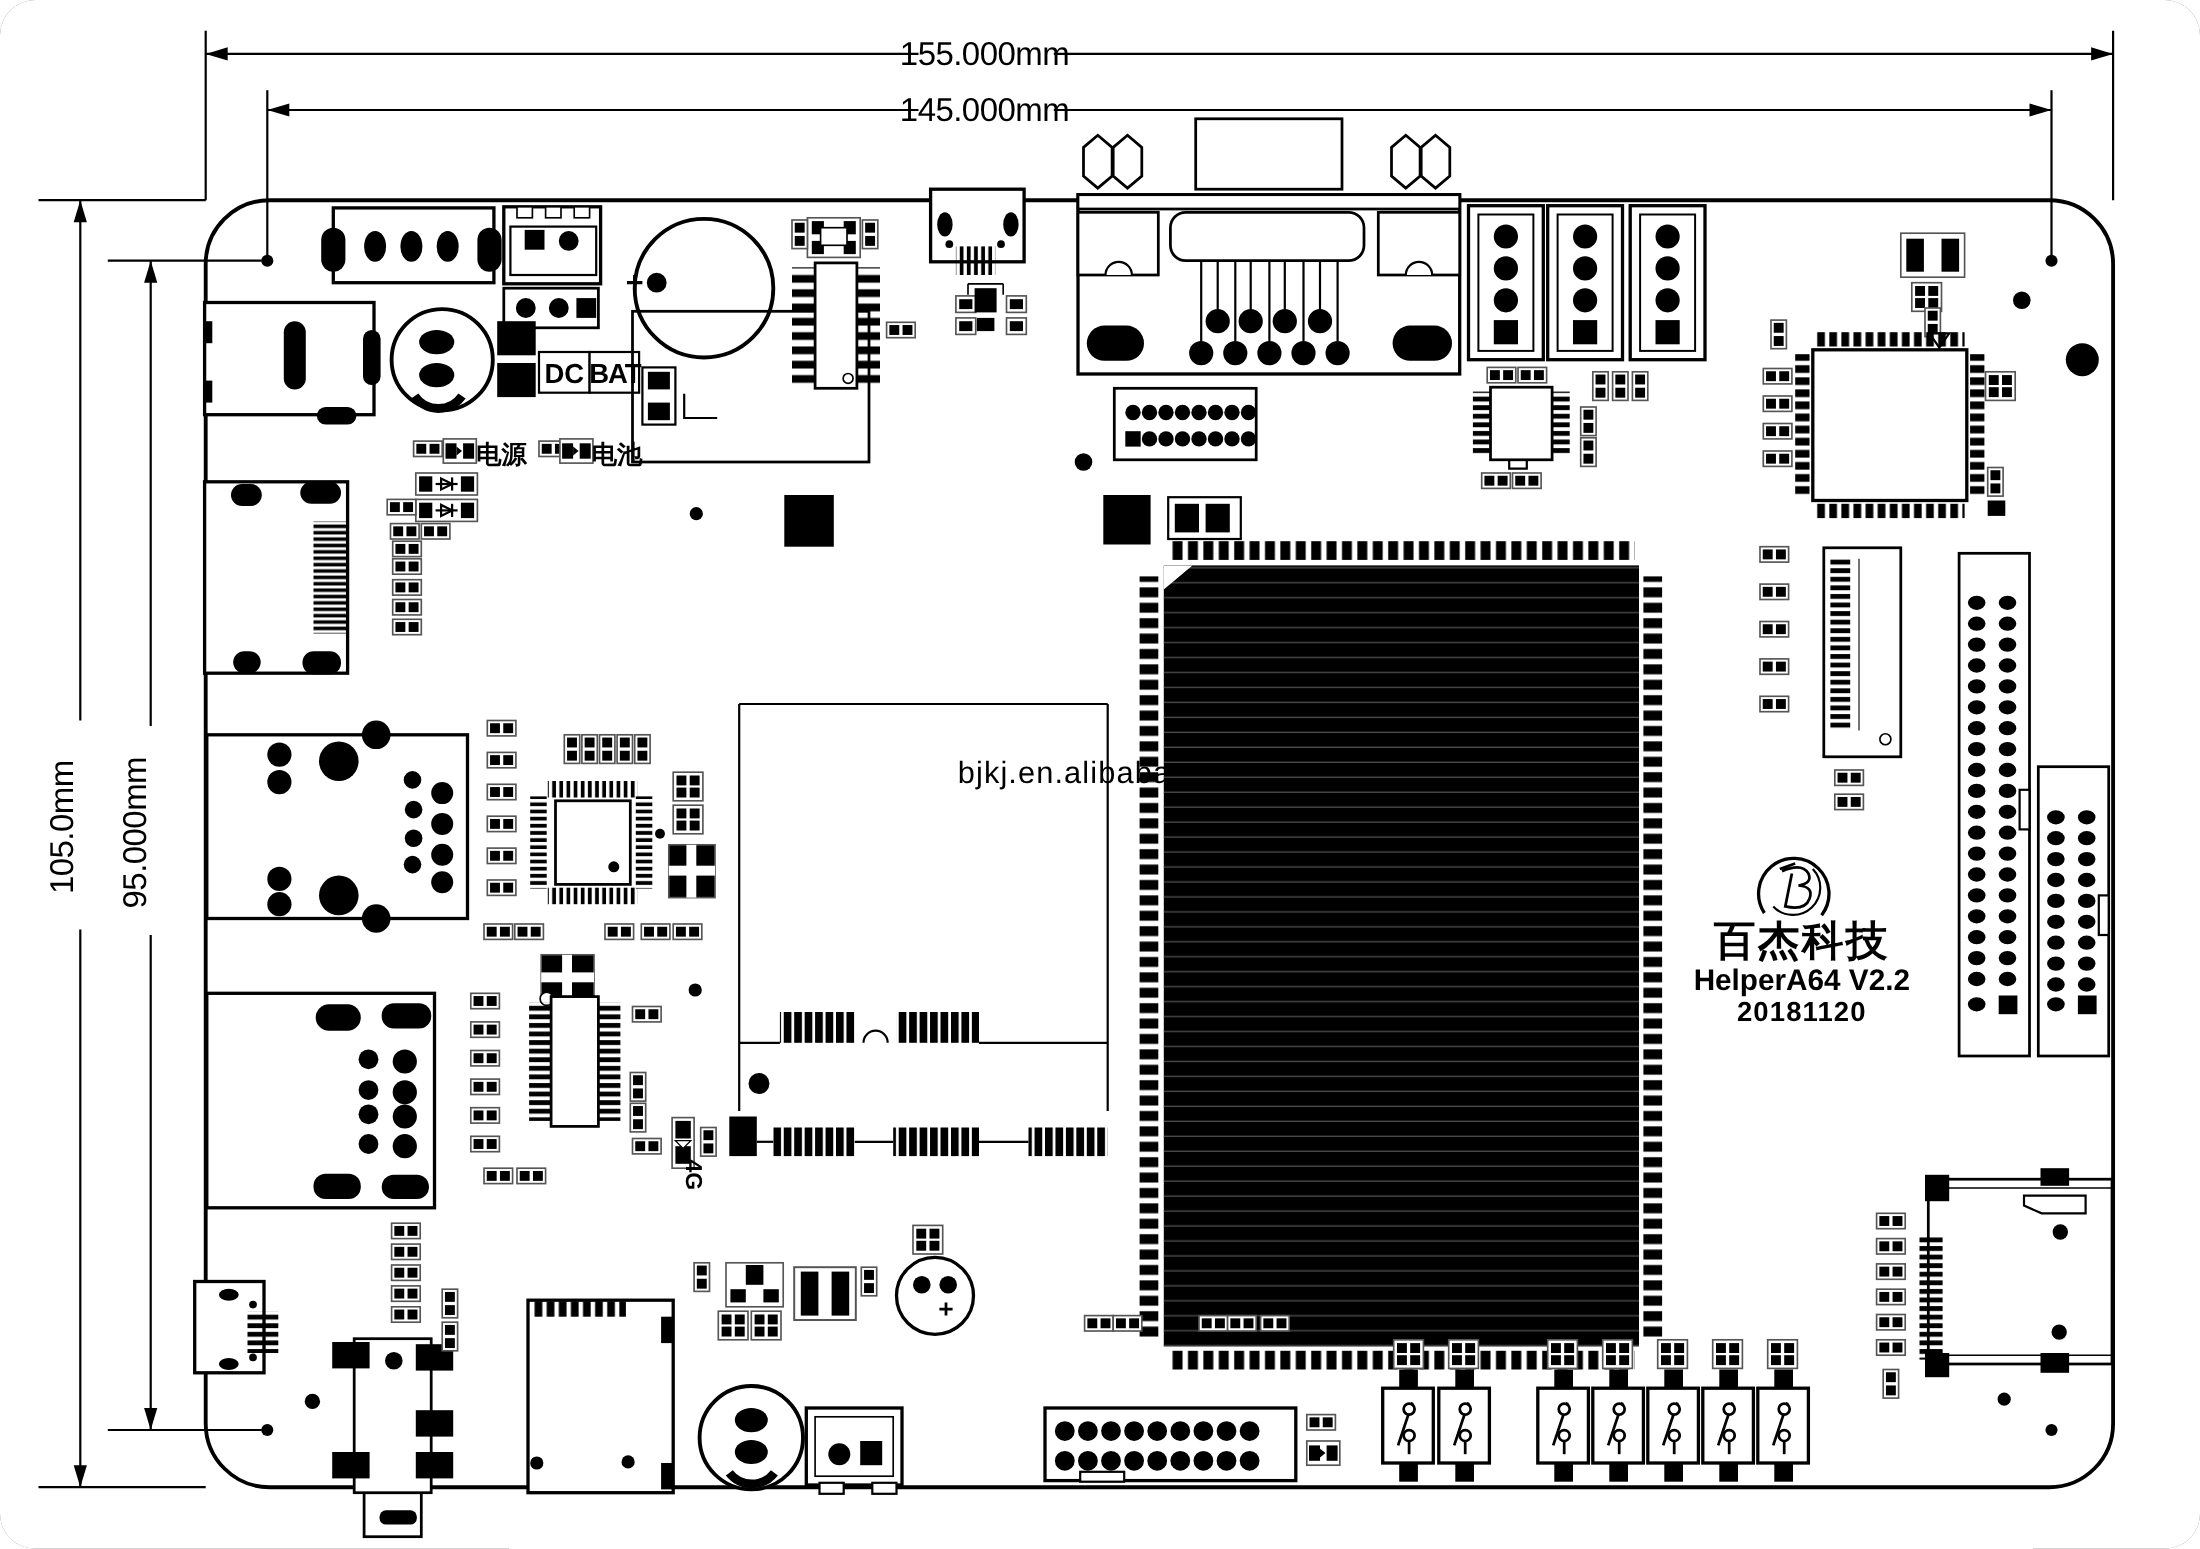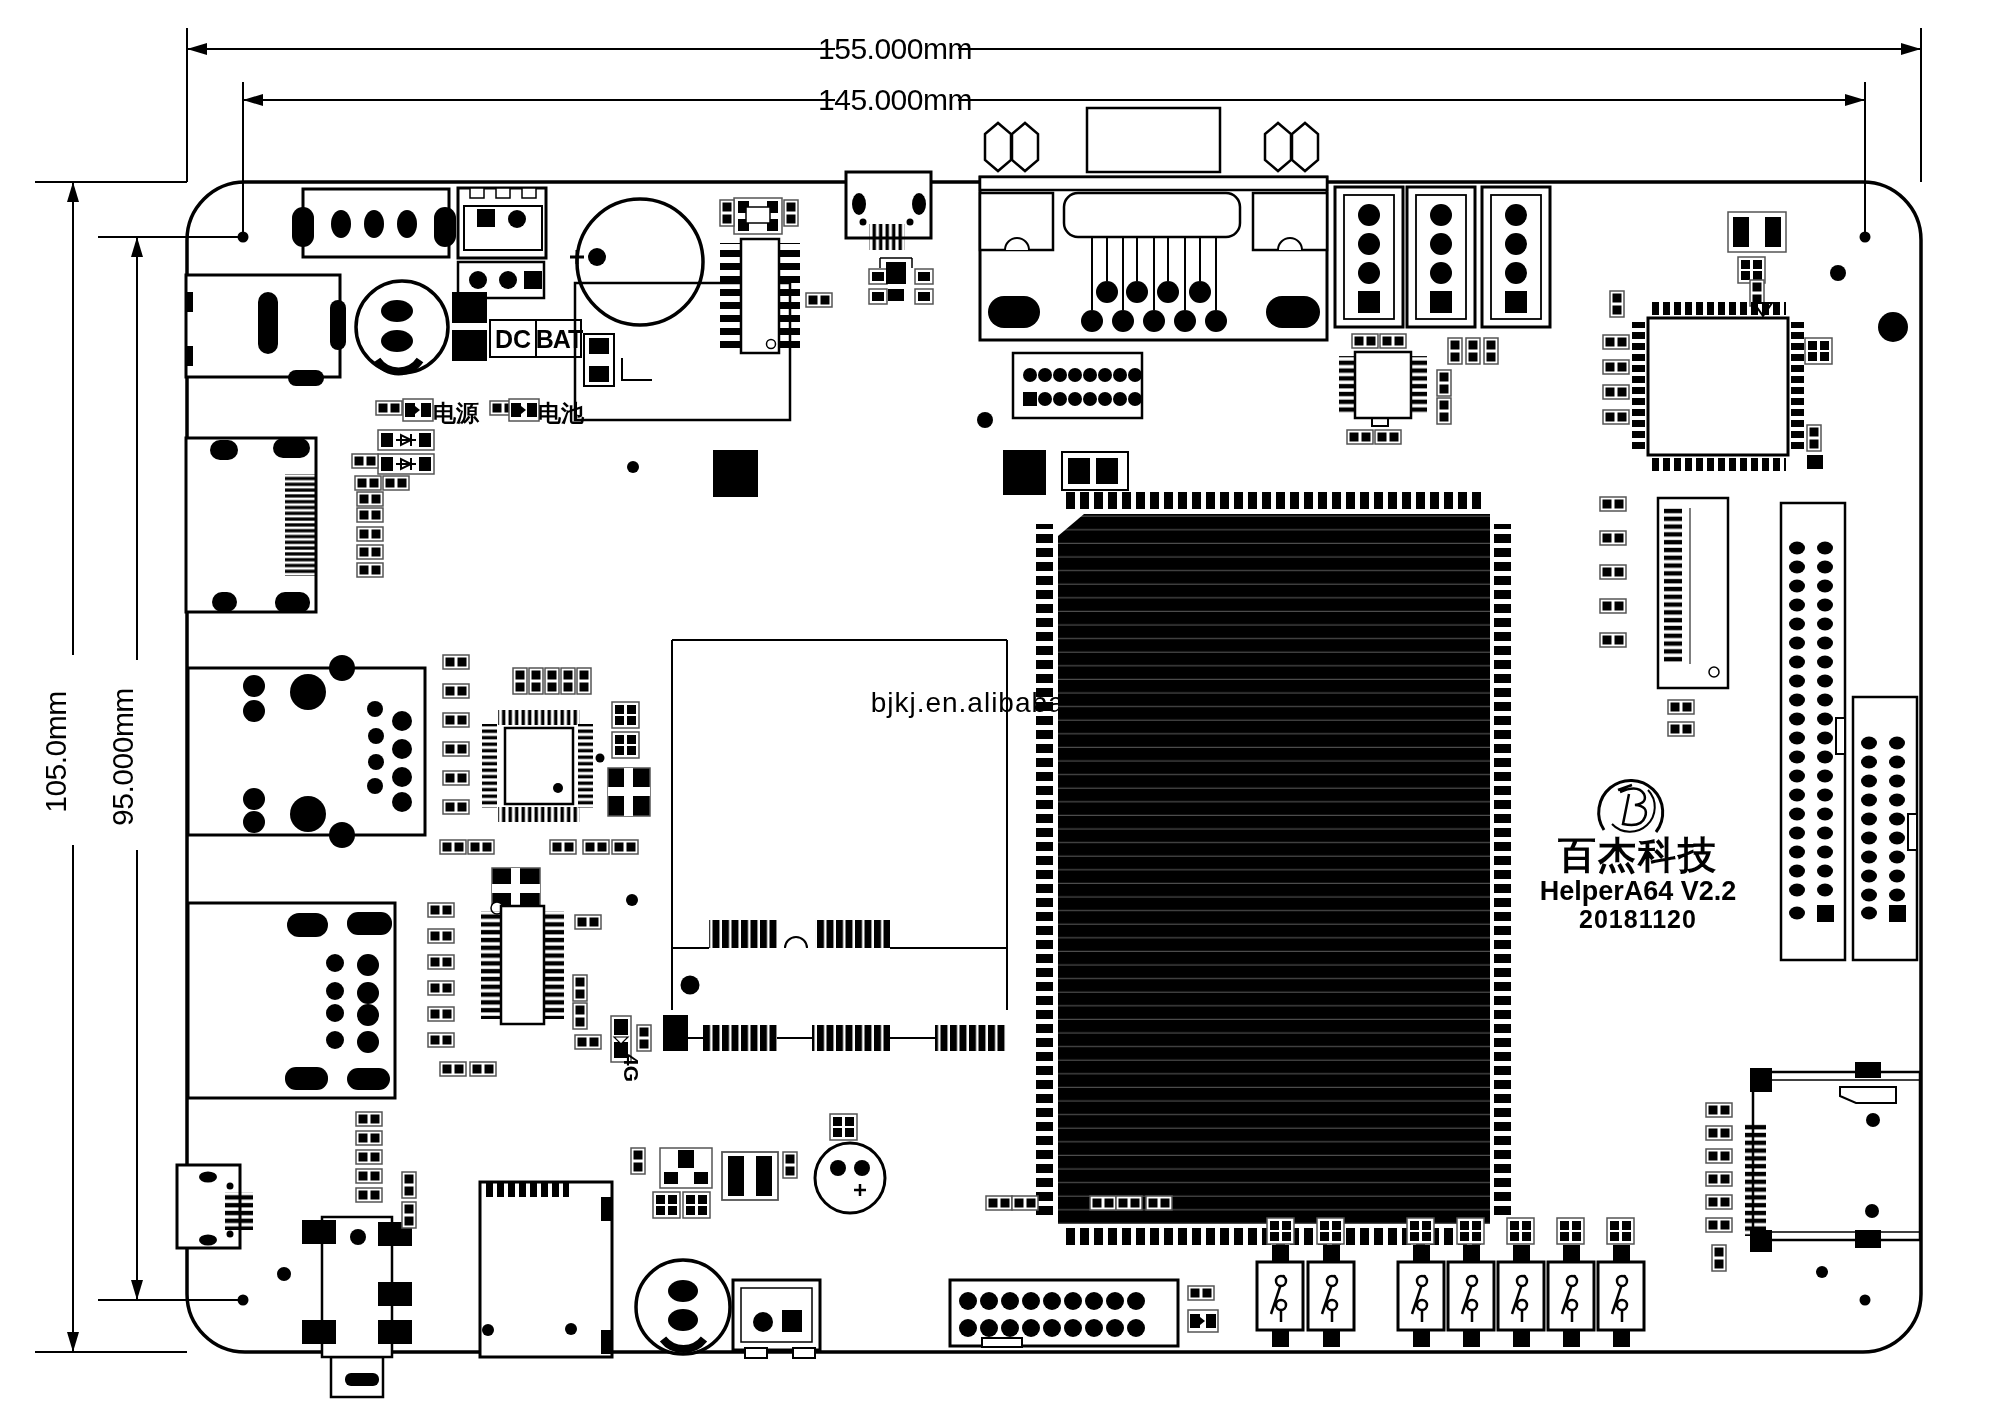--- a/index.html
+++ b/index.html
@@ -1,16 +1,16 @@
 <!DOCTYPE html>
 <html><head>
 <meta charset="utf-8">
 <style>
   html,body{margin:0;padding:0;background:#fff;}
-  #stage{position:relative;width:2000px;height:1408px;background:#737373;overflow:hidden;}
+  #stage{position:relative;width:2000px;height:1408px;background:#737373;overflow:hidden;border-radius:32px;}
   svg text{font-family:"Liberation Sans","DejaVu Sans",sans-serif;fill:#000;}
   .dim{font-size:30px;letter-spacing:-0.5px;}
   .silk{font-weight:bold;}
   .wm{font-size:28px;letter-spacing:1px;}
   .brand{font-size:38px;font-weight:bold;letter-spacing:2px;}
   .model{font-size:27px;font-weight:bold;}
   .date{font-size:25px;font-weight:bold;letter-spacing:1px;}
 </style>
 </head>
 <body>

